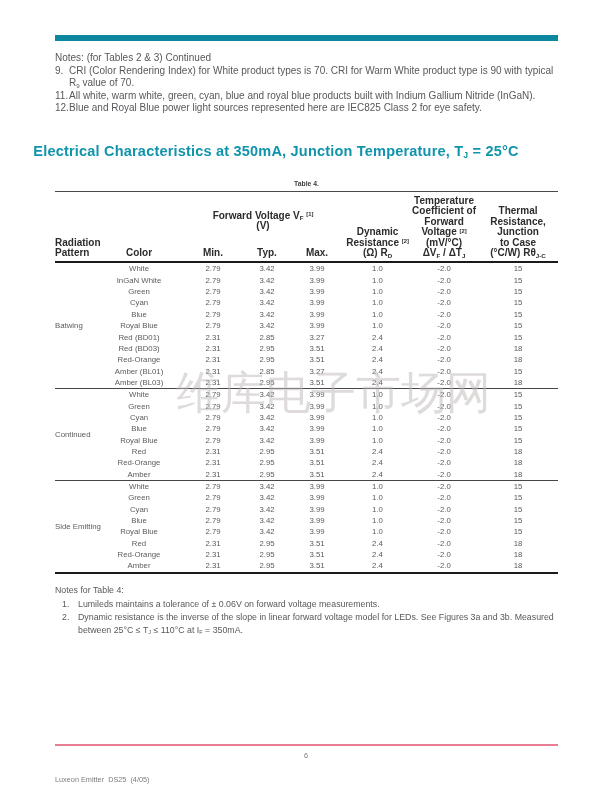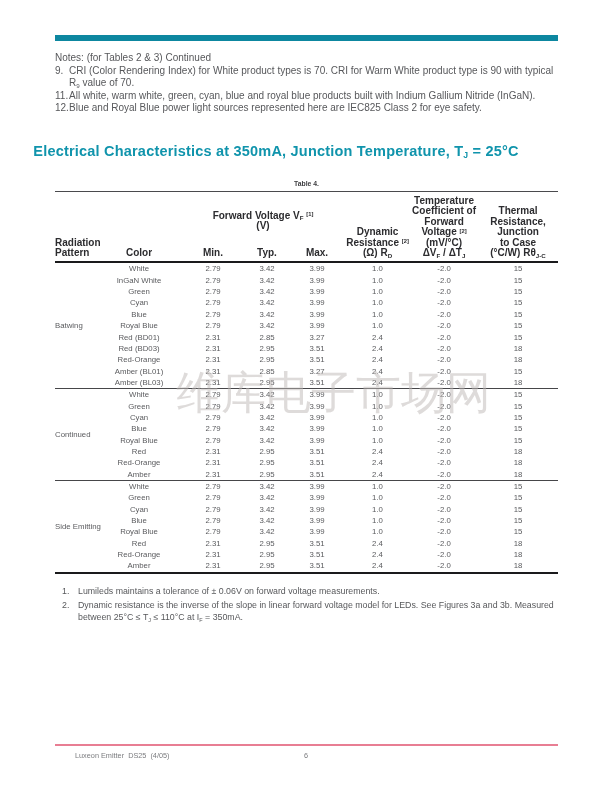--- a/index.html
+++ b/index.html
@@ -39,21 +39,21 @@
   .notes-t4 { position:absolute; left:55px; top:584px; width:508px; font-size:8.8px; line-height:12.6px; color:#57585b; }
   .n4-item { display:flex; margin-top:1px; }
   .n4-num { width:23px; padding-left:7px; box-sizing:border-box; flex:none; }
   .n4-text { flex:1; }
 
   .watermark { position:absolute; left:176px; top:366px; z-index:5; pointer-events:none;
     font-size:45px; line-height:1.2; color:rgba(189,184,182,0.5); white-space:nowrap;
     font-family:"DejaVu Sans",sans-serif; letter-spacing:0px; }
 
   .footbar { position:absolute; left:55px; top:744px; width:503px; height:2.2px; background:#e87e93; }
-  .footer-left { position:absolute; left:55px; top:751px; font-size:7.3px; color:#7b7c7f; white-space:pre;margin-left:20px; }
+  .footer-left { position:absolute; left:55px; top:775px; font-size:7.3px; color:#7b7c7f; white-space:pre; }
   .footer-page { position:absolute; left:0; top:751px; width:612px; text-align:center; font-size:7.3px; color:#7b7c7f; }
 </style>
 </head>
 <body>
 
 <div class="page">
 
   <div class="topbar"></div>
 
   <section class="notes-top">
@@ -373,20 +373,21 @@
           <td>2.95</td>
           <td>3.51</td>
           <td>2.4</td>
           <td>-2.0</td>
           <td>18</td>
         </tr>
       </tbody>
     </table>
 
   <section class="notes-t4">
+    <div>Notes for Table 4:</div>
     <div class="n4-item">
       <span class="n4-num">1.</span>
       <span class="n4-text">Lumileds maintains a tolerance of ± 0.06V on forward voltage measurements.</span>
     </div>
     <div class="n4-item">
       <span class="n4-num">2.</span>
       <span class="n4-text">Dynamic resistance is the inverse of the slope in linear forward voltage model for LEDs. See Figures 3a and 3b. Measured between 25°C ≤ T<sub>J</sub> ≤ 110°C at I<sub>F</sub> = 350mA.</span>
     </div>
   </section>
 

